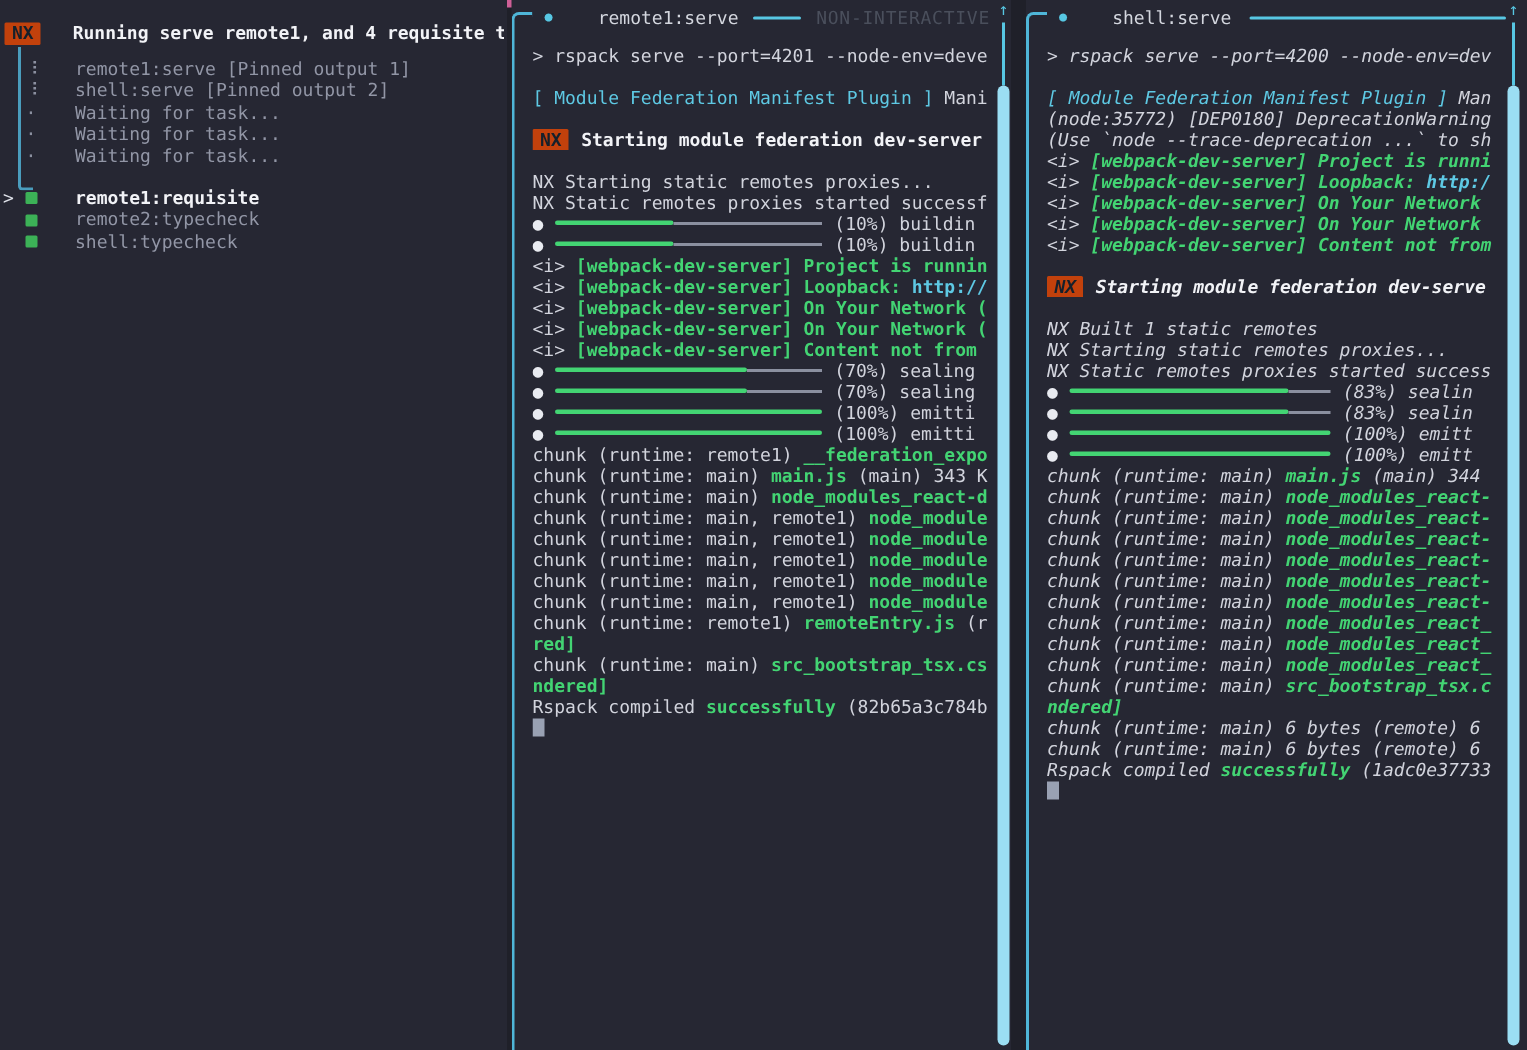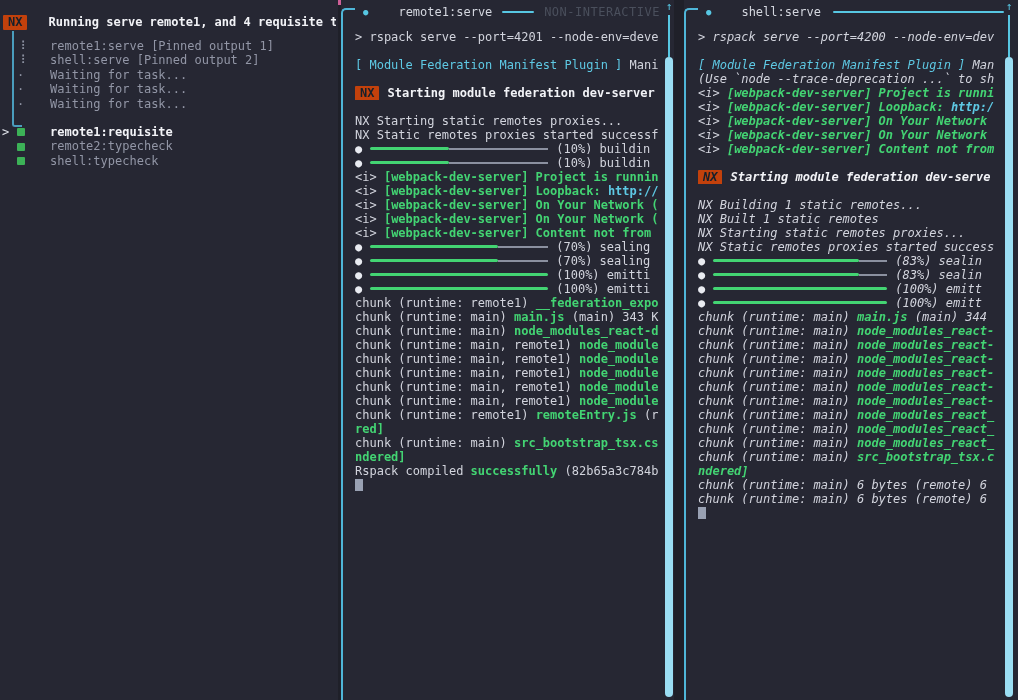--- a/index.html
+++ b/index.html
@@ -141,30 +141,30 @@
   <div class="corner"></div>
   <div class="phdr">
     <span class="dot">●</span>
     <span class="ptitle">shell:serve</span>
     <span class="hrule"></span>
   </div>
   <div class="content" id="right-content">
       <div class="line"><span class="fg">&gt; rspack serve --port=4200 --node-env=dev</span></div>
       <div class="line"></div>
       <div class="line"><span class="c">[ Module Federation Manifest Plugin ]</span><span class="fg"> Man</span></div>
+      <div class="line"><span class="fg">(node:35772) [DEP0180] DeprecationWarning</span></div>
       <div class="line"><span class="fg">(Use `node --trace-deprecation ...` to sh</span></div>
       <div class="line"><span class="fg">&lt;i&gt; </span><span class="g">[webpack-dev-server] Project is runni</span></div>
       <div class="line"><span class="fg">&lt;i&gt; </span><span class="g">[webpack-dev-server] Loopback: </span><span class="cb">http:/</span></div>
       <div class="line"><span class="fg">&lt;i&gt; </span><span class="g">[webpack-dev-server] On Your Network</span></div>
       <div class="line"><span class="fg">&lt;i&gt; </span><span class="g">[webpack-dev-server] On Your Network</span></div>
       <div class="line"><span class="fg">&lt;i&gt; </span><span class="g">[webpack-dev-server] Content not from</span></div>
       <div class="line"></div>
       <div class="line"><span class="nx-badge">NX</span><span class="w bt">Starting module federation dev-serve</span></div>
       <div class="line"></div>
-      <div class="line"><span class="fg">NX Building 1 static remotes...</span></div>
       <div class="line"><span class="fg">NX Built 1 static remotes</span></div>
       <div class="line"><span class="fg">NX Starting static remotes proxies...</span></div>
       <div class="line"><span class="fg">NX Static remotes proxies started success</span></div>
       <div class="line"><span class="pdot">●</span><span class="pbar" style="width: 174px;"><span class="pfill" style="width: 84%;"></span><span class="prest" style="width: 16%;"></span></span><span class="ptail">(83%) sealin</span></div>
       <div class="line"><span class="pdot">●</span><span class="pbar" style="width: 174px;"><span class="pfill" style="width: 84%;"></span><span class="prest" style="width: 16%;"></span></span><span class="ptail">(83%) sealin</span></div>
       <div class="line"><span class="pdot">●</span><span class="pbar" style="width: 174px;"><span class="pfill" style="width: 100%;"></span></span><span class="ptail">(100%) emitt</span></div>
       <div class="line"><span class="pdot">●</span><span class="pbar" style="width: 174px;"><span class="pfill" style="width: 100%;"></span></span><span class="ptail">(100%) emitt</span></div>
       <div class="line"><span class="fg">chunk (runtime: main) </span><span class="g">main.js</span><span class="fg"> (main) 344</span></div>
       <div class="line"><span class="fg">chunk (runtime: main) </span><span class="g">node_modules_react-</span></div>
       <div class="line"><span class="fg">chunk (runtime: main) </span><span class="g">node_modules_react-</span></div>
@@ -172,20 +172,21 @@
       <div class="line"><span class="fg">chunk (runtime: main) </span><span class="g">node_modules_react-</span></div>
       <div class="line"><span class="fg">chunk (runtime: main) </span><span class="g">node_modules_react-</span></div>
       <div class="line"><span class="fg">chunk (runtime: main) </span><span class="g">node_modules_react-</span></div>
       <div class="line"><span class="fg">chunk (runtime: main) </span><span class="g">node_modules_react_</span></div>
       <div class="line"><span class="fg">chunk (runtime: main) </span><span class="g">node_modules_react_</span></div>
       <div class="line"><span class="fg">chunk (runtime: main) </span><span class="g">node_modules_react_</span></div>
       <div class="line"><span class="fg">chunk (runtime: main) </span><span class="g">src_bootstrap_tsx.c</span></div>
       <div class="line"><span class="g">ndered]</span></div>
       <div class="line"><span class="fg">chunk (runtime: main) 6 bytes (remote) 6</span></div>
       <div class="line"><span class="fg">chunk (runtime: main) 6 bytes (remote) 6</span></div>
+      <div class="line"><span class="fg">Rspack compiled </span><span class="g">successfully</span><span class="fg"> (1adc0e37733</span></div>
       <div class="line"><span class="cursor"></span></div>
     </div>
   <div class="sb">
     <span class="arr">↑</span>
     <span class="stem"></span>
     <span class="thumb"></span>
   </div>
 </div>
 
 </body></html>

